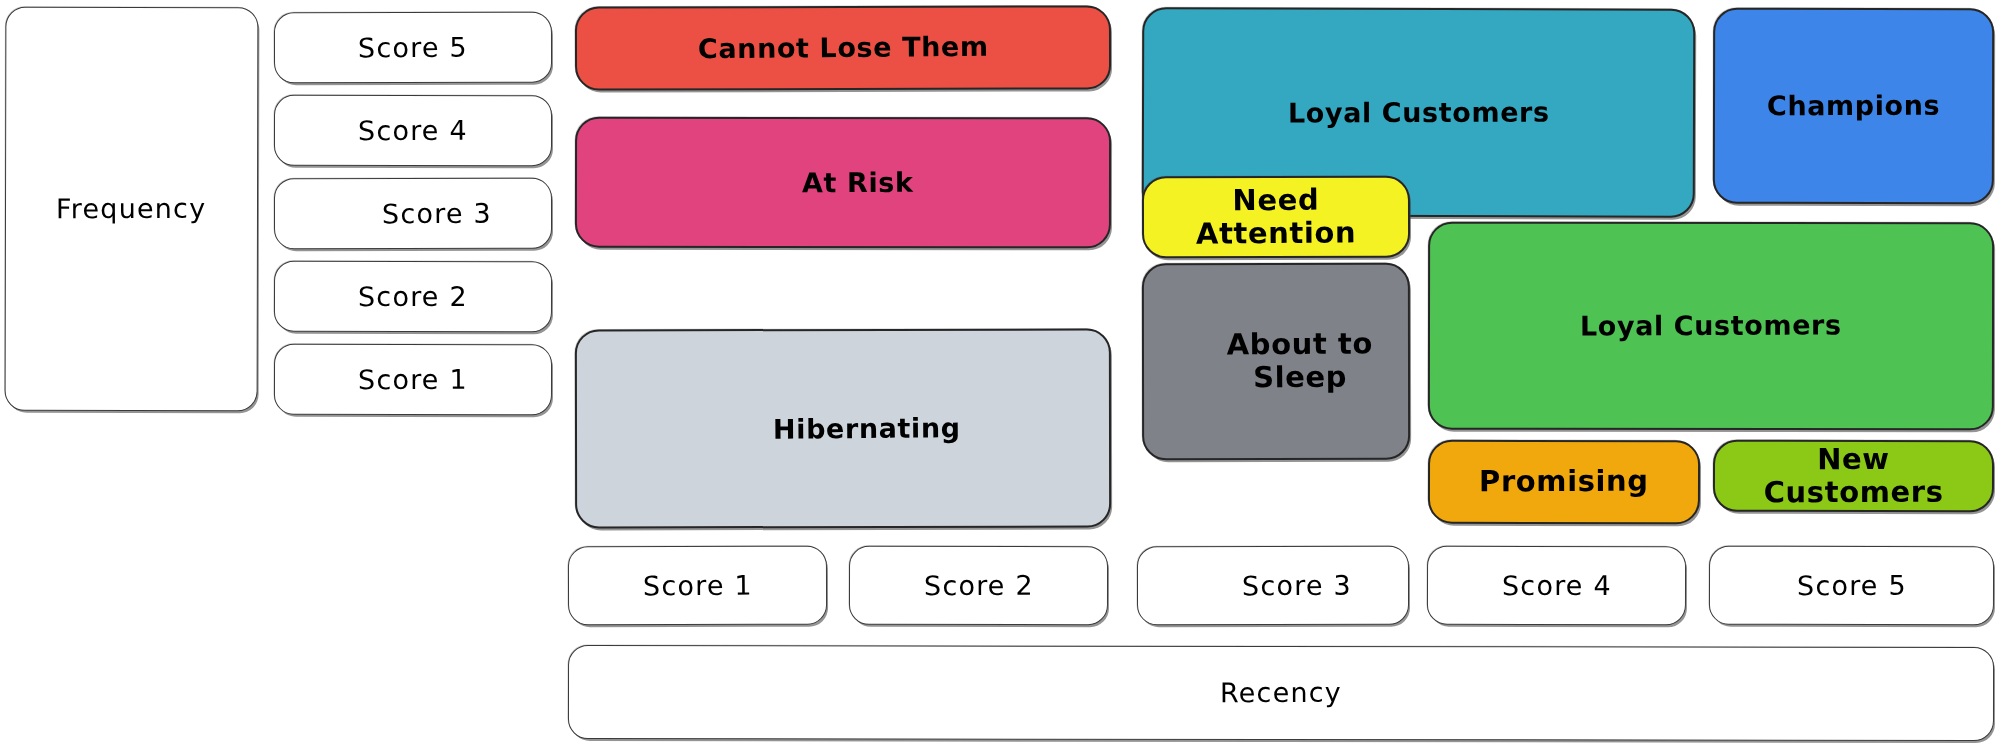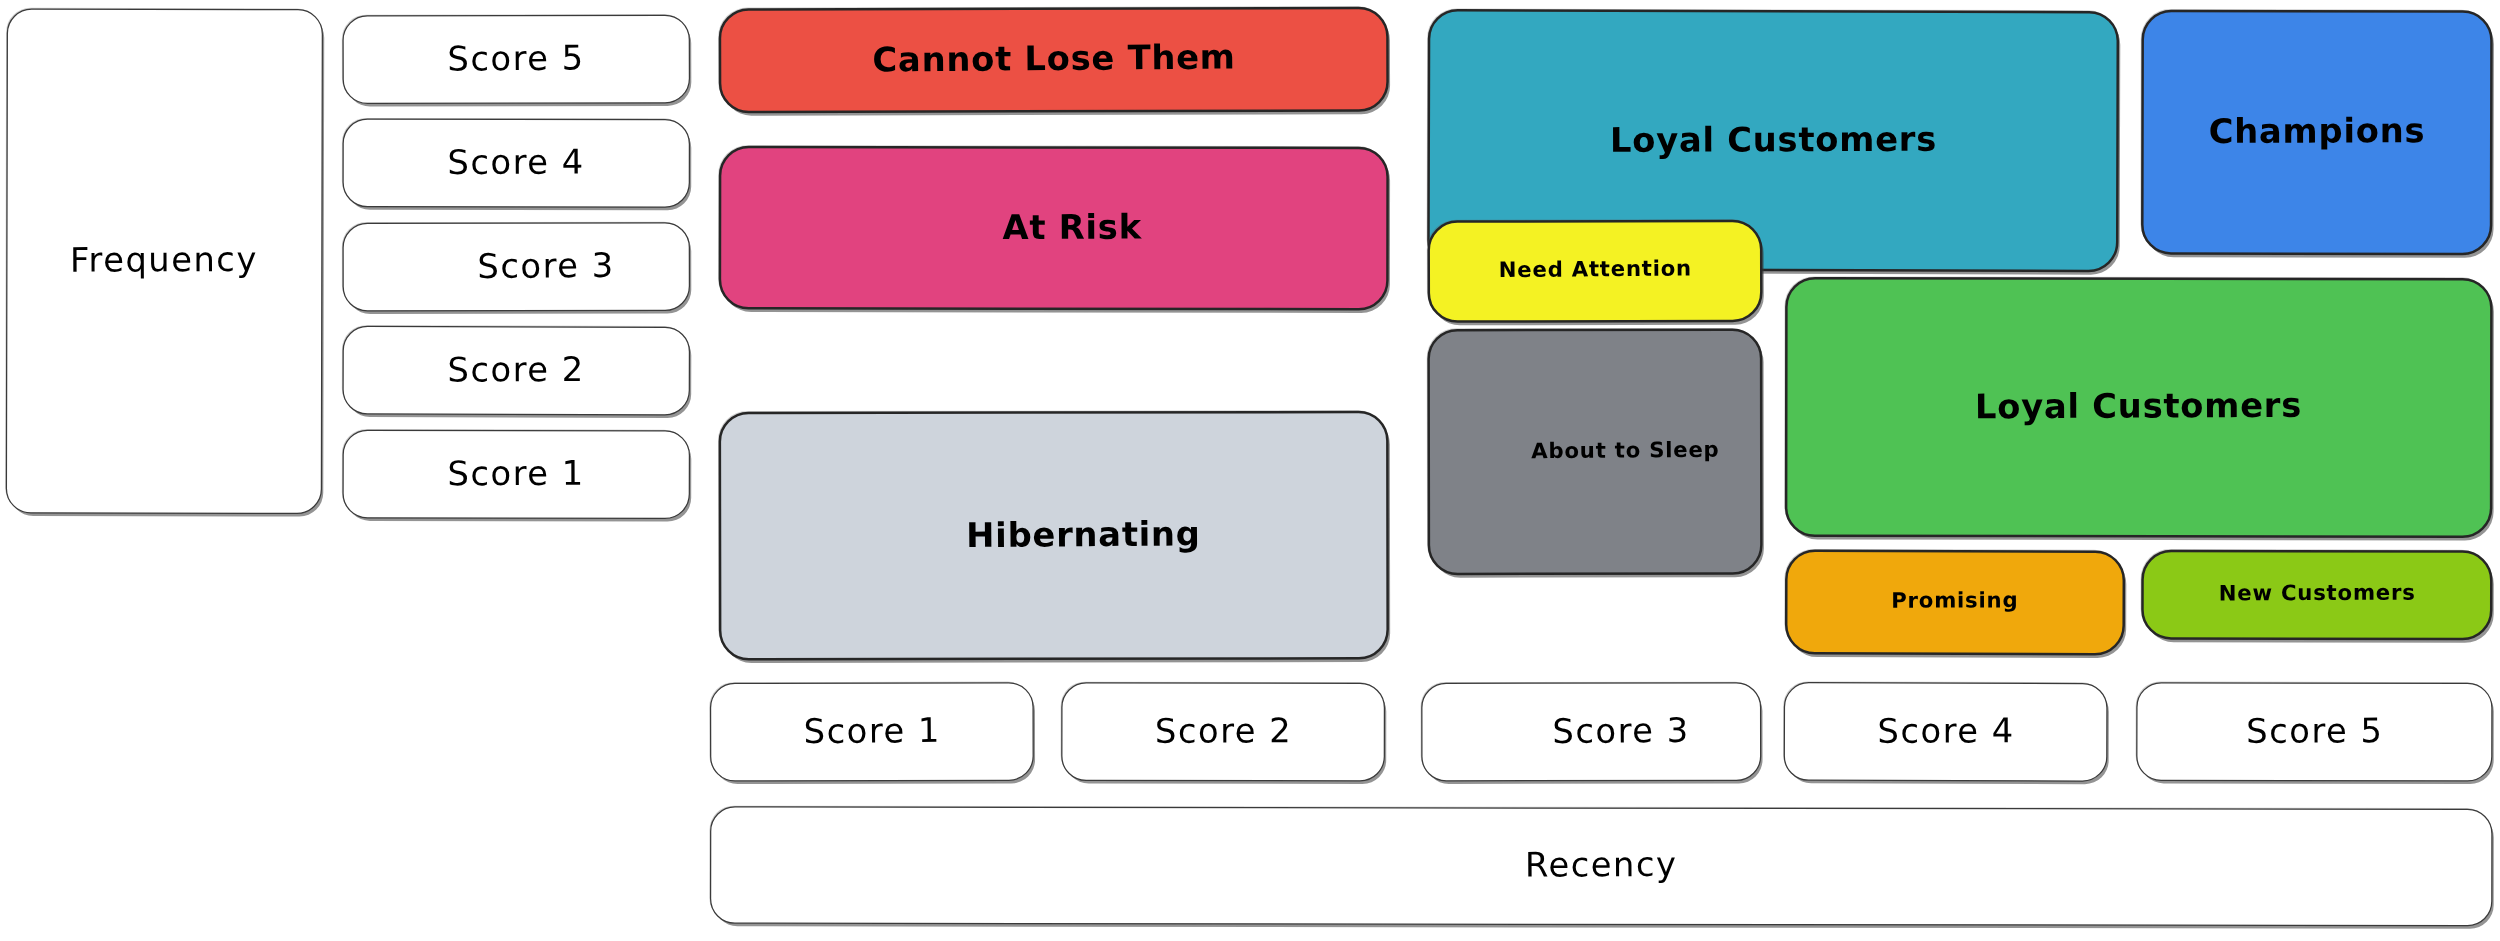--- a/index.html
+++ b/index.html
@@ -63,21 +63,21 @@
   }
 
   
   .seg {
     border-width: 2.4px;
     border-color: #262626;
     font-size: 27px;
     font-weight: 700;
     border-radius: 24px;
   }
-  .seg.small { font-size: 17px; }
+  .seg.small { font-size: 29px; }
 
   
   .j1 { transform: rotate(0.12deg); }
   .j2 { transform: rotate(-0.14deg); }
   .j3 { transform: rotate(0.08deg); }
   .j4 { transform: rotate(-0.09deg); padding-left: 48px; }
   .j5 { transform: rotate(0.16deg); }
 </style>
 </head>
 <body>

